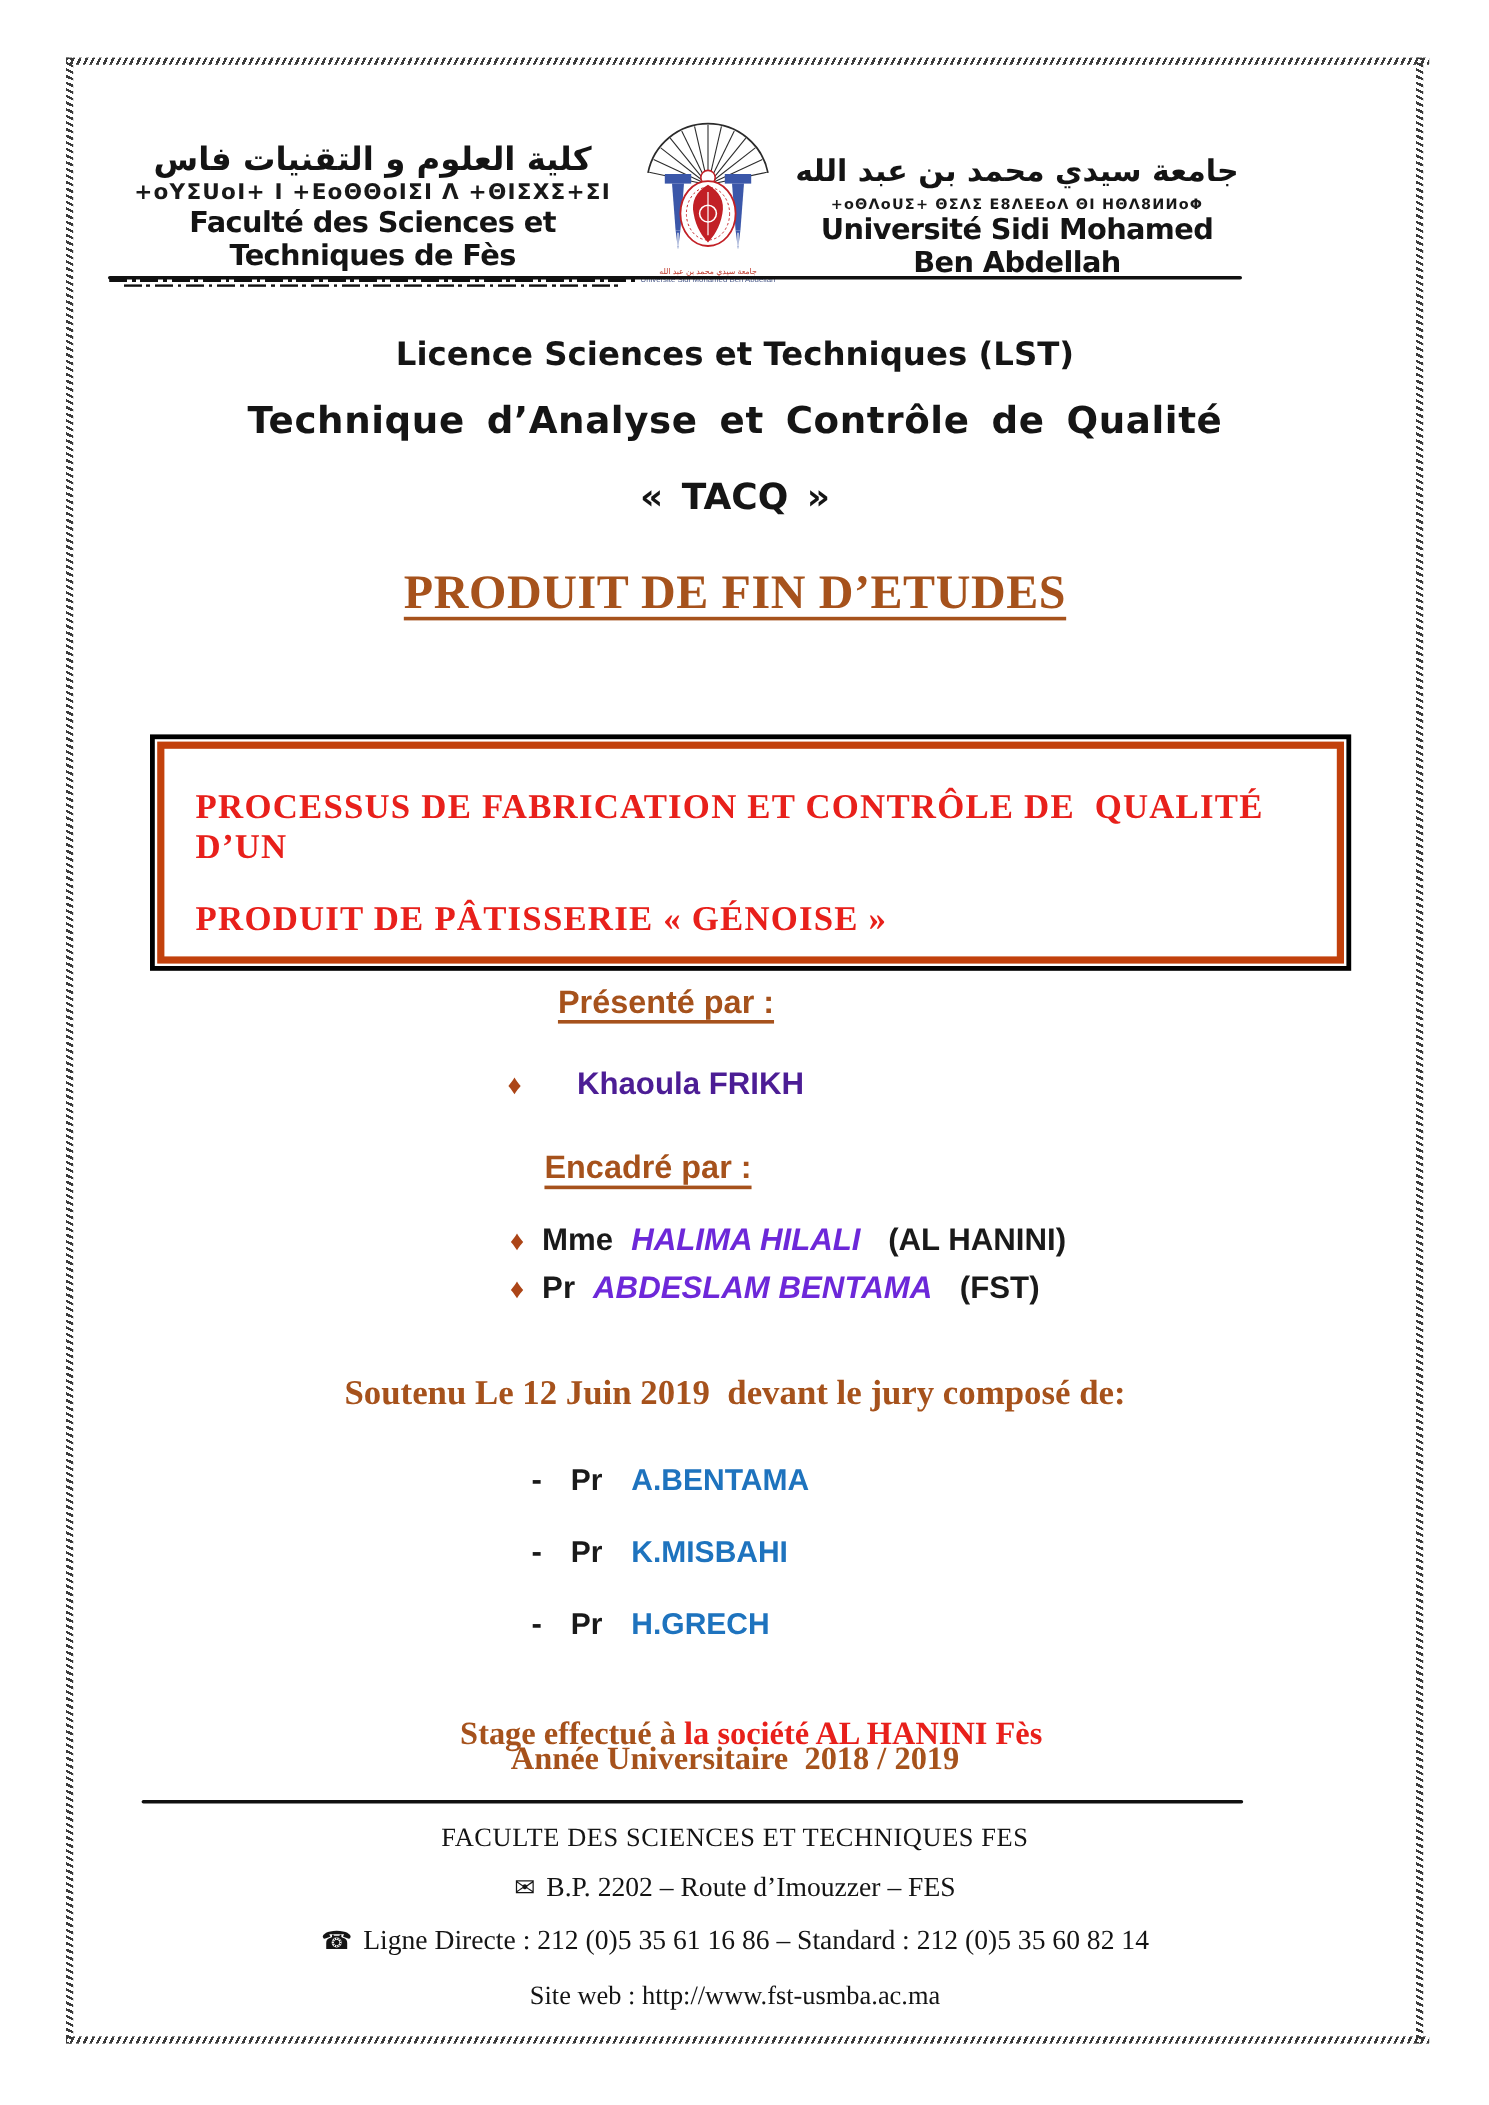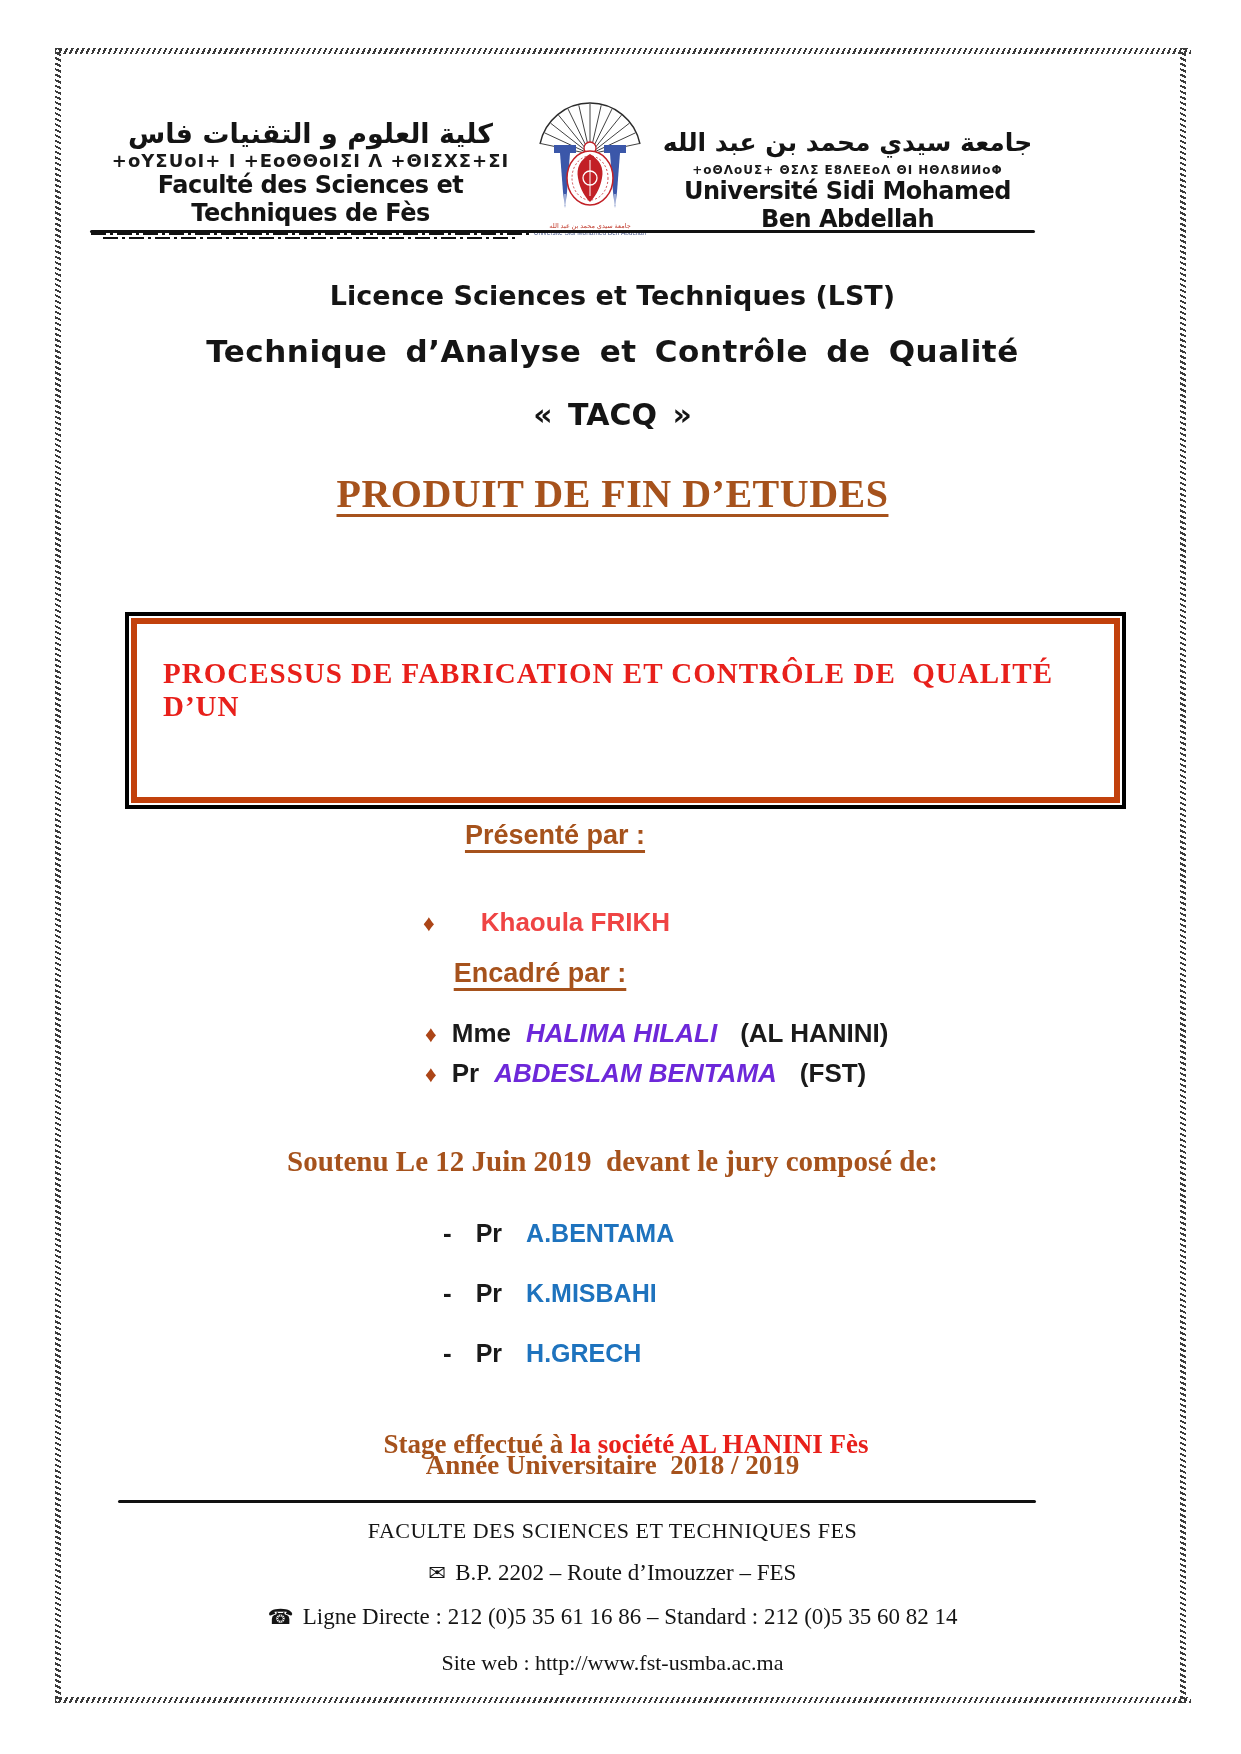--- a/index.html
+++ b/index.html
@@ -60,21 +60,21 @@
     text-shadow:0.5px 0.5px 0 rgba(255,255,255,0.5); }
   .box-line.l2 { margin-top:27px; }
 
   
   .brown-head { position:absolute; font-weight:700; font-size:27px; color:#A6521C;
     text-decoration:underline; text-decoration-thickness:2.5px; text-underline-offset:6px; white-space:pre-wrap; }
   .presente { left:330px; top:820px; width:450px; text-align:center; }
   .encadre { left:330px; top:958px; width:420px; text-align:center; }
   .diamond { color:#AC4517; font-size:23px; line-height:1.2; }
   .student-row { position:absolute; left:423px; top:888px; display:flex; gap:46px; align-items:baseline; }
-  .student-name { font-weight:700; font-size:26px; color:#ef4444;margin-top:19px; }
+  .student-name { font-weight:700; font-size:26px; color:#4c1d95; }
   .sup-rows { position:absolute; left:425px; top:1018px; display:flex; flex-direction:column; gap:9px; }
   .sup-row { display:flex; gap:15px; align-items:baseline; font-weight:700; font-size:26px; }
   .sup-prefix { color:#1a1a1a; }
   .sup-name { color:#6d28d9;font-style:italic; }
   .sup-suffix { color:#1a1a1a; margin-left:8px; }
 
   
   .soutenu { top:1145px; font-family:"Liberation Serif","DejaVu Serif",serif; font-weight:700; font-size:29px; color:#A6521C; white-space:pre-wrap; }
   .jury-row { position:absolute; left:443px; display:flex; gap:24px; align-items:baseline;
     font-weight:700; font-size:25px; }
@@ -162,20 +162,21 @@
 
   <div class="centered licence">Licence Sciences et Techniques (LST)</div>
   <div class="centered tacq">« TACQ »</div>
   <div class="centered technique">Technique d’Analyse et Contrôle de Qualité</div>
 
   <div class="centered projet">PRODUIT DE FIN D’ETUDES</div>
 
   <div class="title-box">
     <div class="title-box-inner">
       <div class="box-line">PROCESSUS DE FABRICATION ET CONTRÔLE DE  QUALITÉ D’UN</div>
+      <div class="box-line l2">PRODUIT DE PÂTISSERIE « GÉNOISE »</div>
     </div>
   </div>
 
   <div class="brown-head presente">Présenté par :</div>
   <div class="student-row">
     <span class="diamond">♦</span>
     <span class="student-name">Khaoula FRIKH</span>
   </div>
 
   <div class="brown-head encadre">Encadré par :</div>

